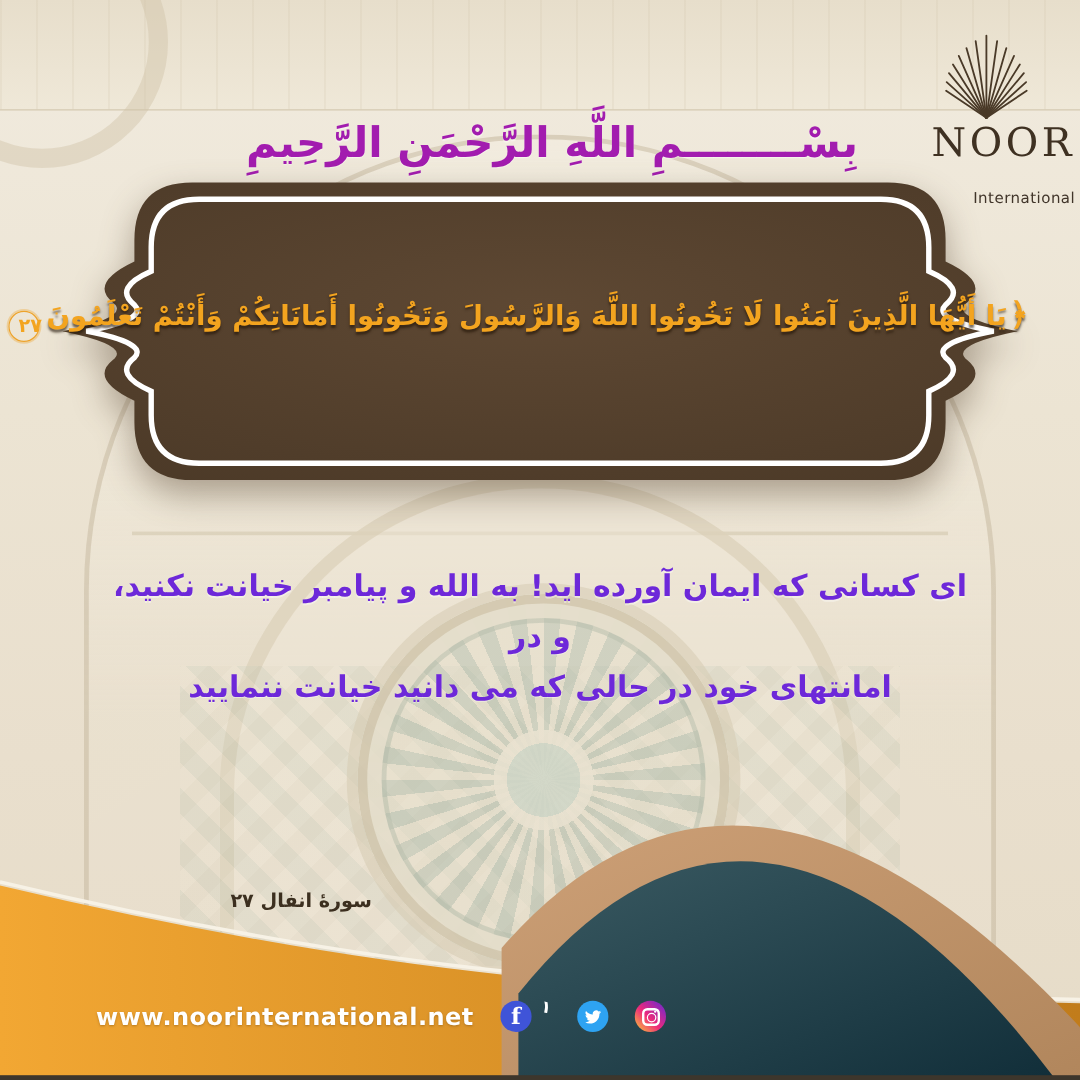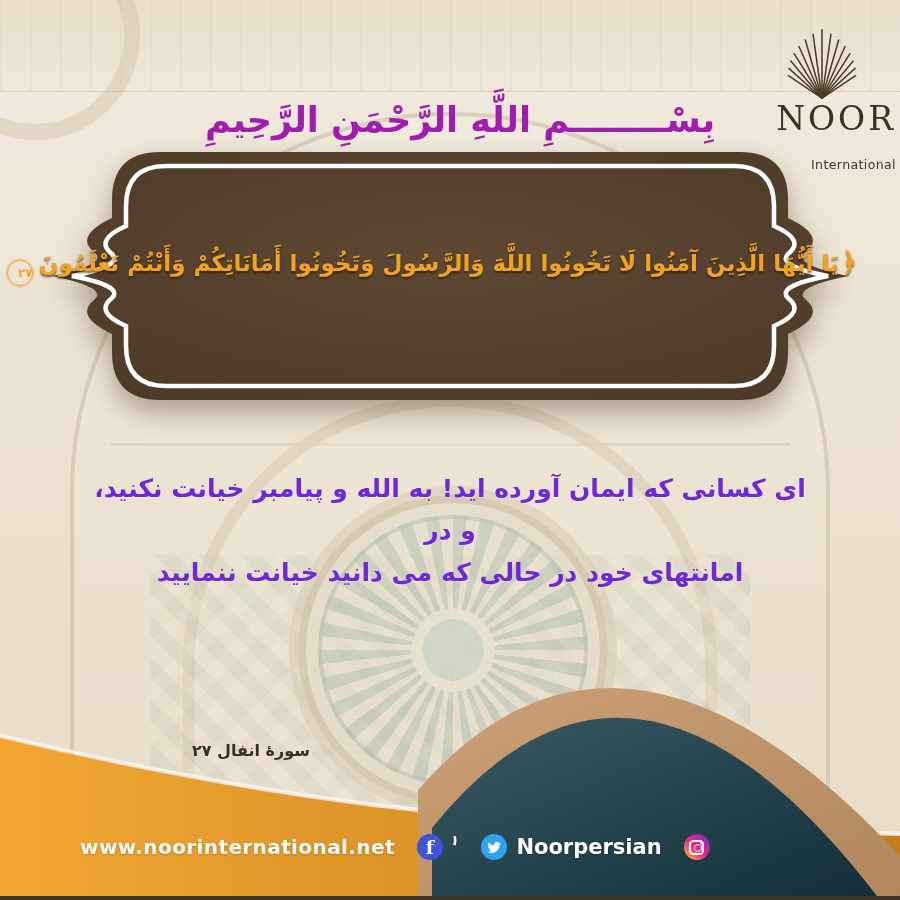--- a/index.html
+++ b/index.html
@@ -53,21 +53,21 @@
 
   
   .banner-svg { position:absolute; left:30px; top:140px;
     filter:drop-shadow(0 12px 14px rgba(74,55,35,.42)); }
   .verse-row { position:absolute; left:40px; top:247px; width:820px; text-align:center;
     direction:rtl; white-space:nowrap; color:#f3a41f; font-weight:bold; font-size:23px;
     text-shadow:0 2px 2px rgba(35,22,8,.65); }
   .verse-bracket { font-size:26px; color:#f3a41f; margin:0 3px; }
   .ayah-rosette { display:inline-flex; width:26px; height:26px; border-radius:50%;
     border:1.5px solid #eda32b; box-shadow:0 0 0 1.5px rgba(237,163,43,.35);
-    align-items:center; justify-content:center; font-size:12px; font-weight:bold;
+    align-items:center; justify-content:center; font-size:16px; font-weight:bold;
     color:#f3a41f; margin:0 6px; vertical-align:-6px; text-shadow:none;padding-left:11px; }
 
   
   .translation { position:absolute; left:90px; top:468px; width:720px; text-align:center;
     direction:rtl; color:#6d28d9; font-weight:bold; font-size:25px; line-height:42px;
     text-shadow:0 1px 0 rgba(255,255,255,.4); }
 
   
   .surah-ref { position:absolute; left:150px; top:741px; width:160px; text-align:right;
     direction:rtl; font-size:16px; font-weight:bold; color:#3c2f1f; }
@@ -198,21 +198,20 @@
       <span class="icon-circle fb">f</span>
     </span>
     <span class="fb-suffix">١</span>
 
     <span class="social">
       <span class="icon-circle tw">
         <svg width="16" height="16" viewBox="0 0 32 32">
           <path fill="#ffffff" d="M30 8.6c-1 .45-2.1.76-3.2.9a5.6 5.6 0 0 0 2.45-3.1c-1.1.65-2.3 1.1-3.55 1.36A5.55 5.55 0 0 0 16.1 12.8 15.8 15.8 0 0 1 4.7 7a5.55 5.55 0 0 0 1.72 7.4 5.5 5.5 0 0 1-2.5-.7v.07a5.56 5.56 0 0 0 4.45 5.45c-.8.22-1.65.25-2.5.1a5.56 5.56 0 0 0 5.2 3.85A11.2 11.2 0 0 1 2.8 25.5 15.7 15.7 0 0 0 11.3 28c10.2 0 15.8-8.45 15.8-15.8v-.72A11.2 11.2 0 0 0 30 8.6z"></path>
         </svg>
       </span>
-      <span class="social-handle">Noorpersian</span>
     </span>
 
     <span class="social">
       <span class="icon-circle ig">
           <span class="ig-glyph"></span>
         </span>
 
     </span>
   </div>
 

